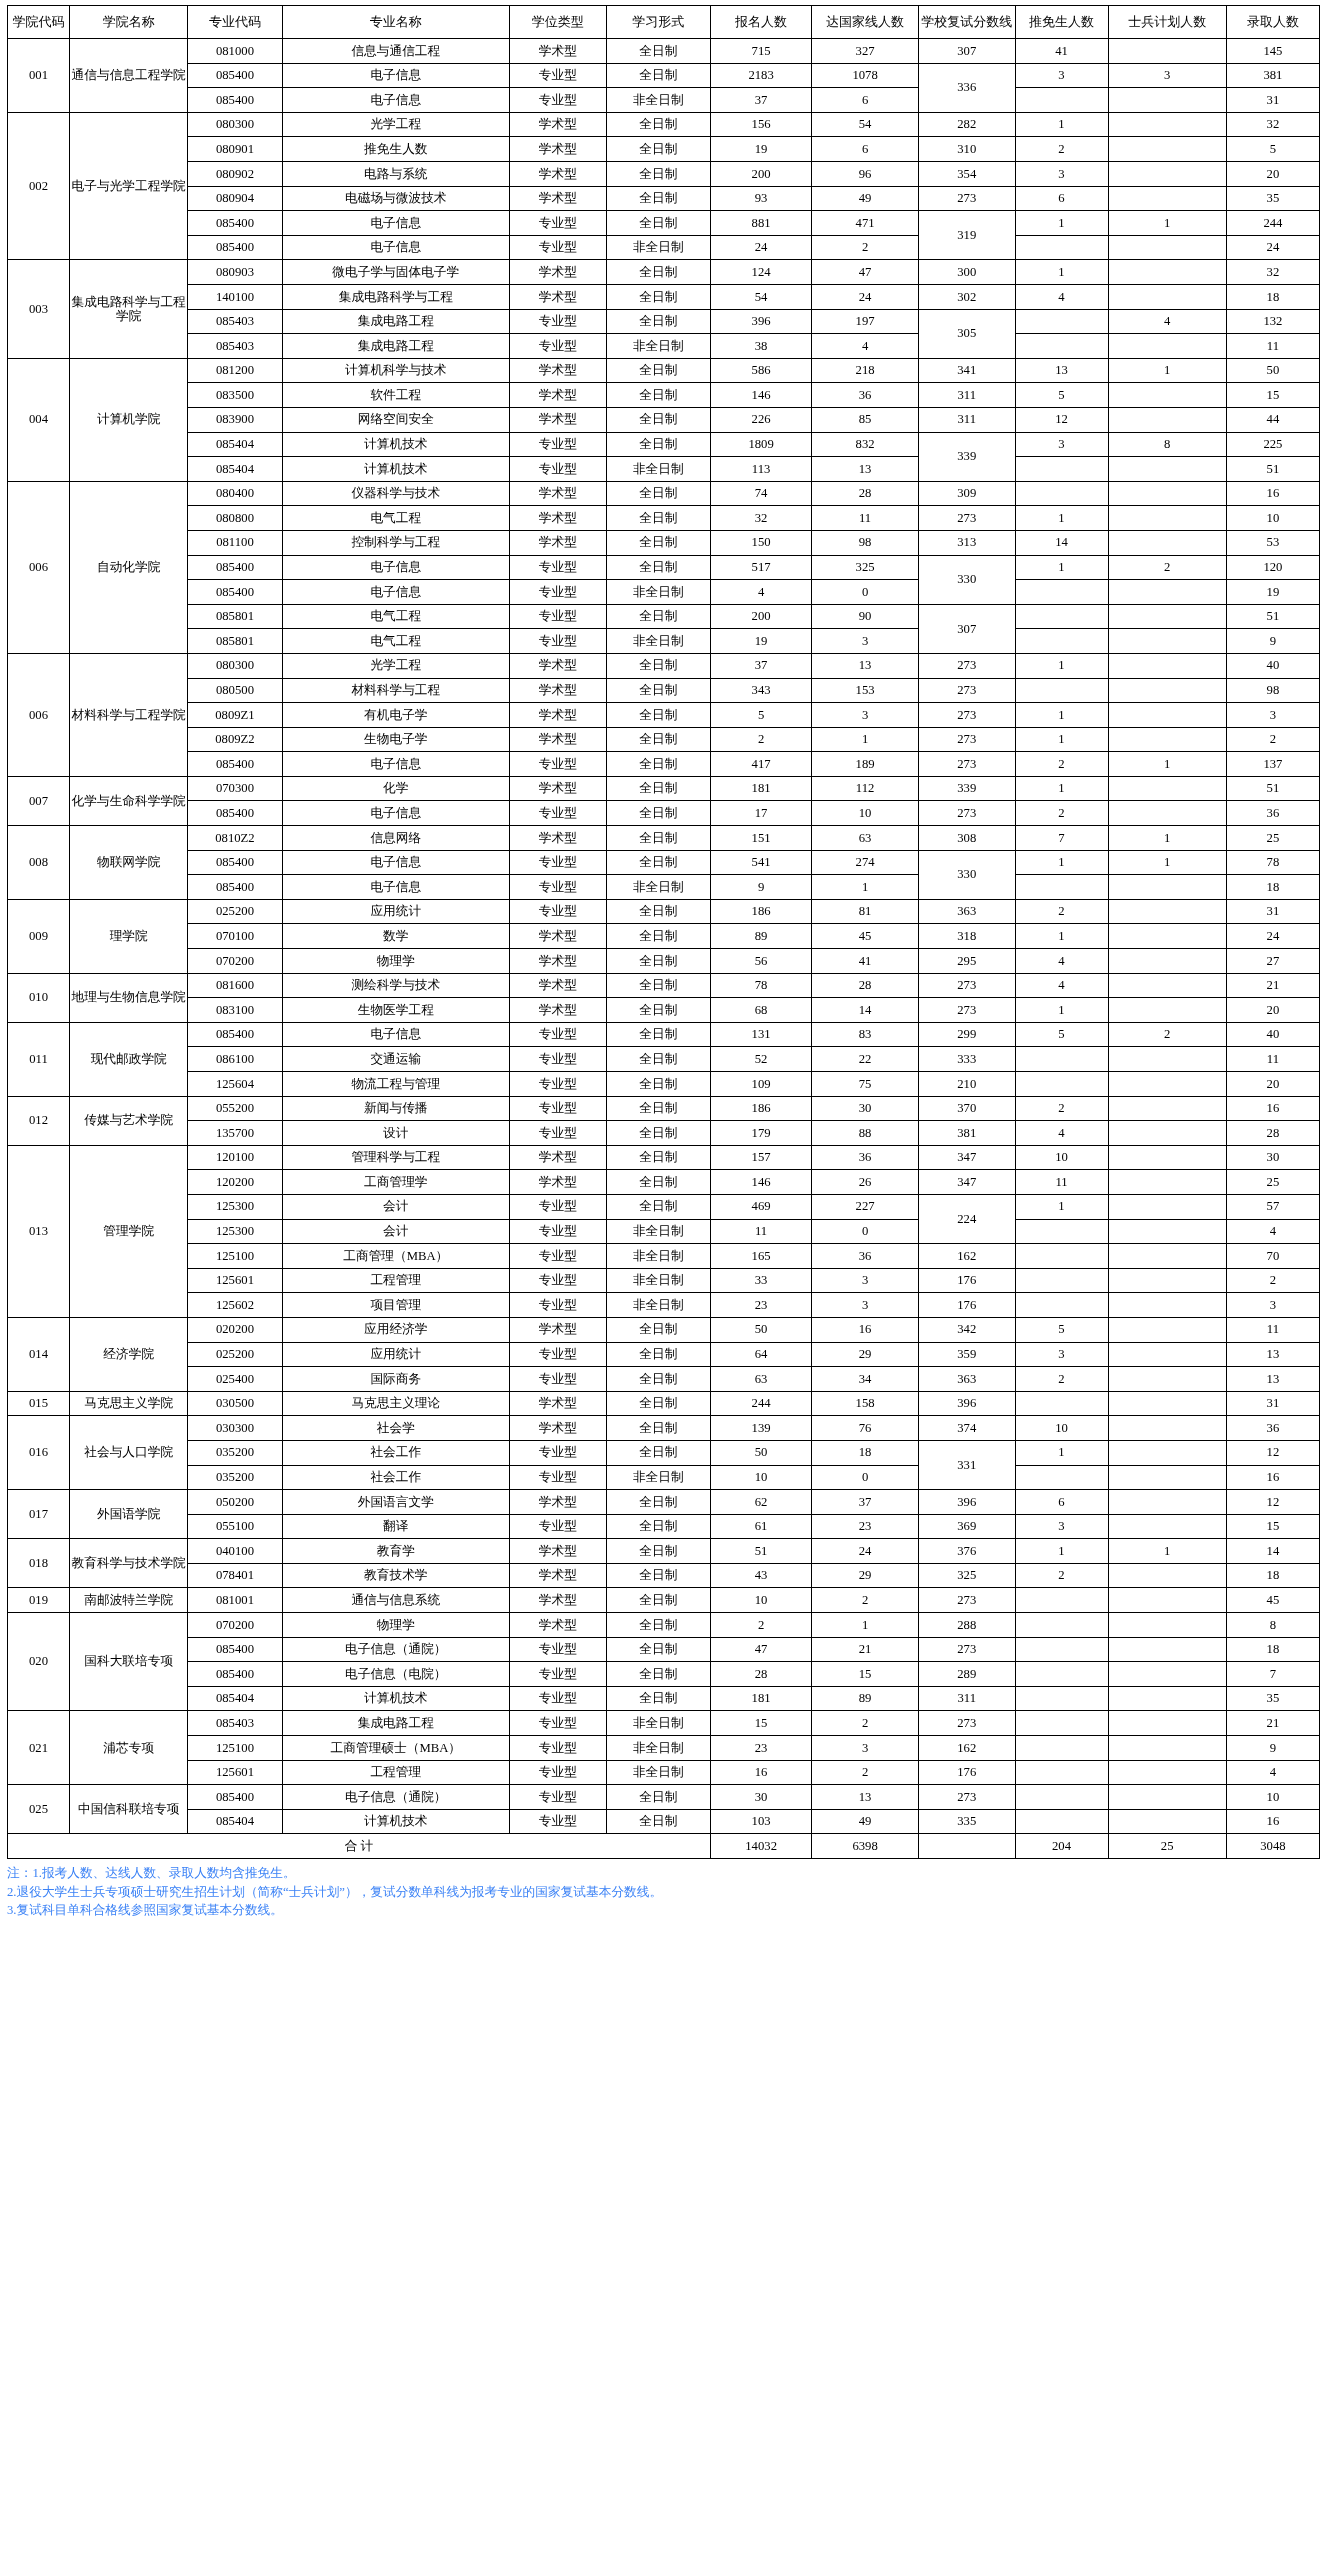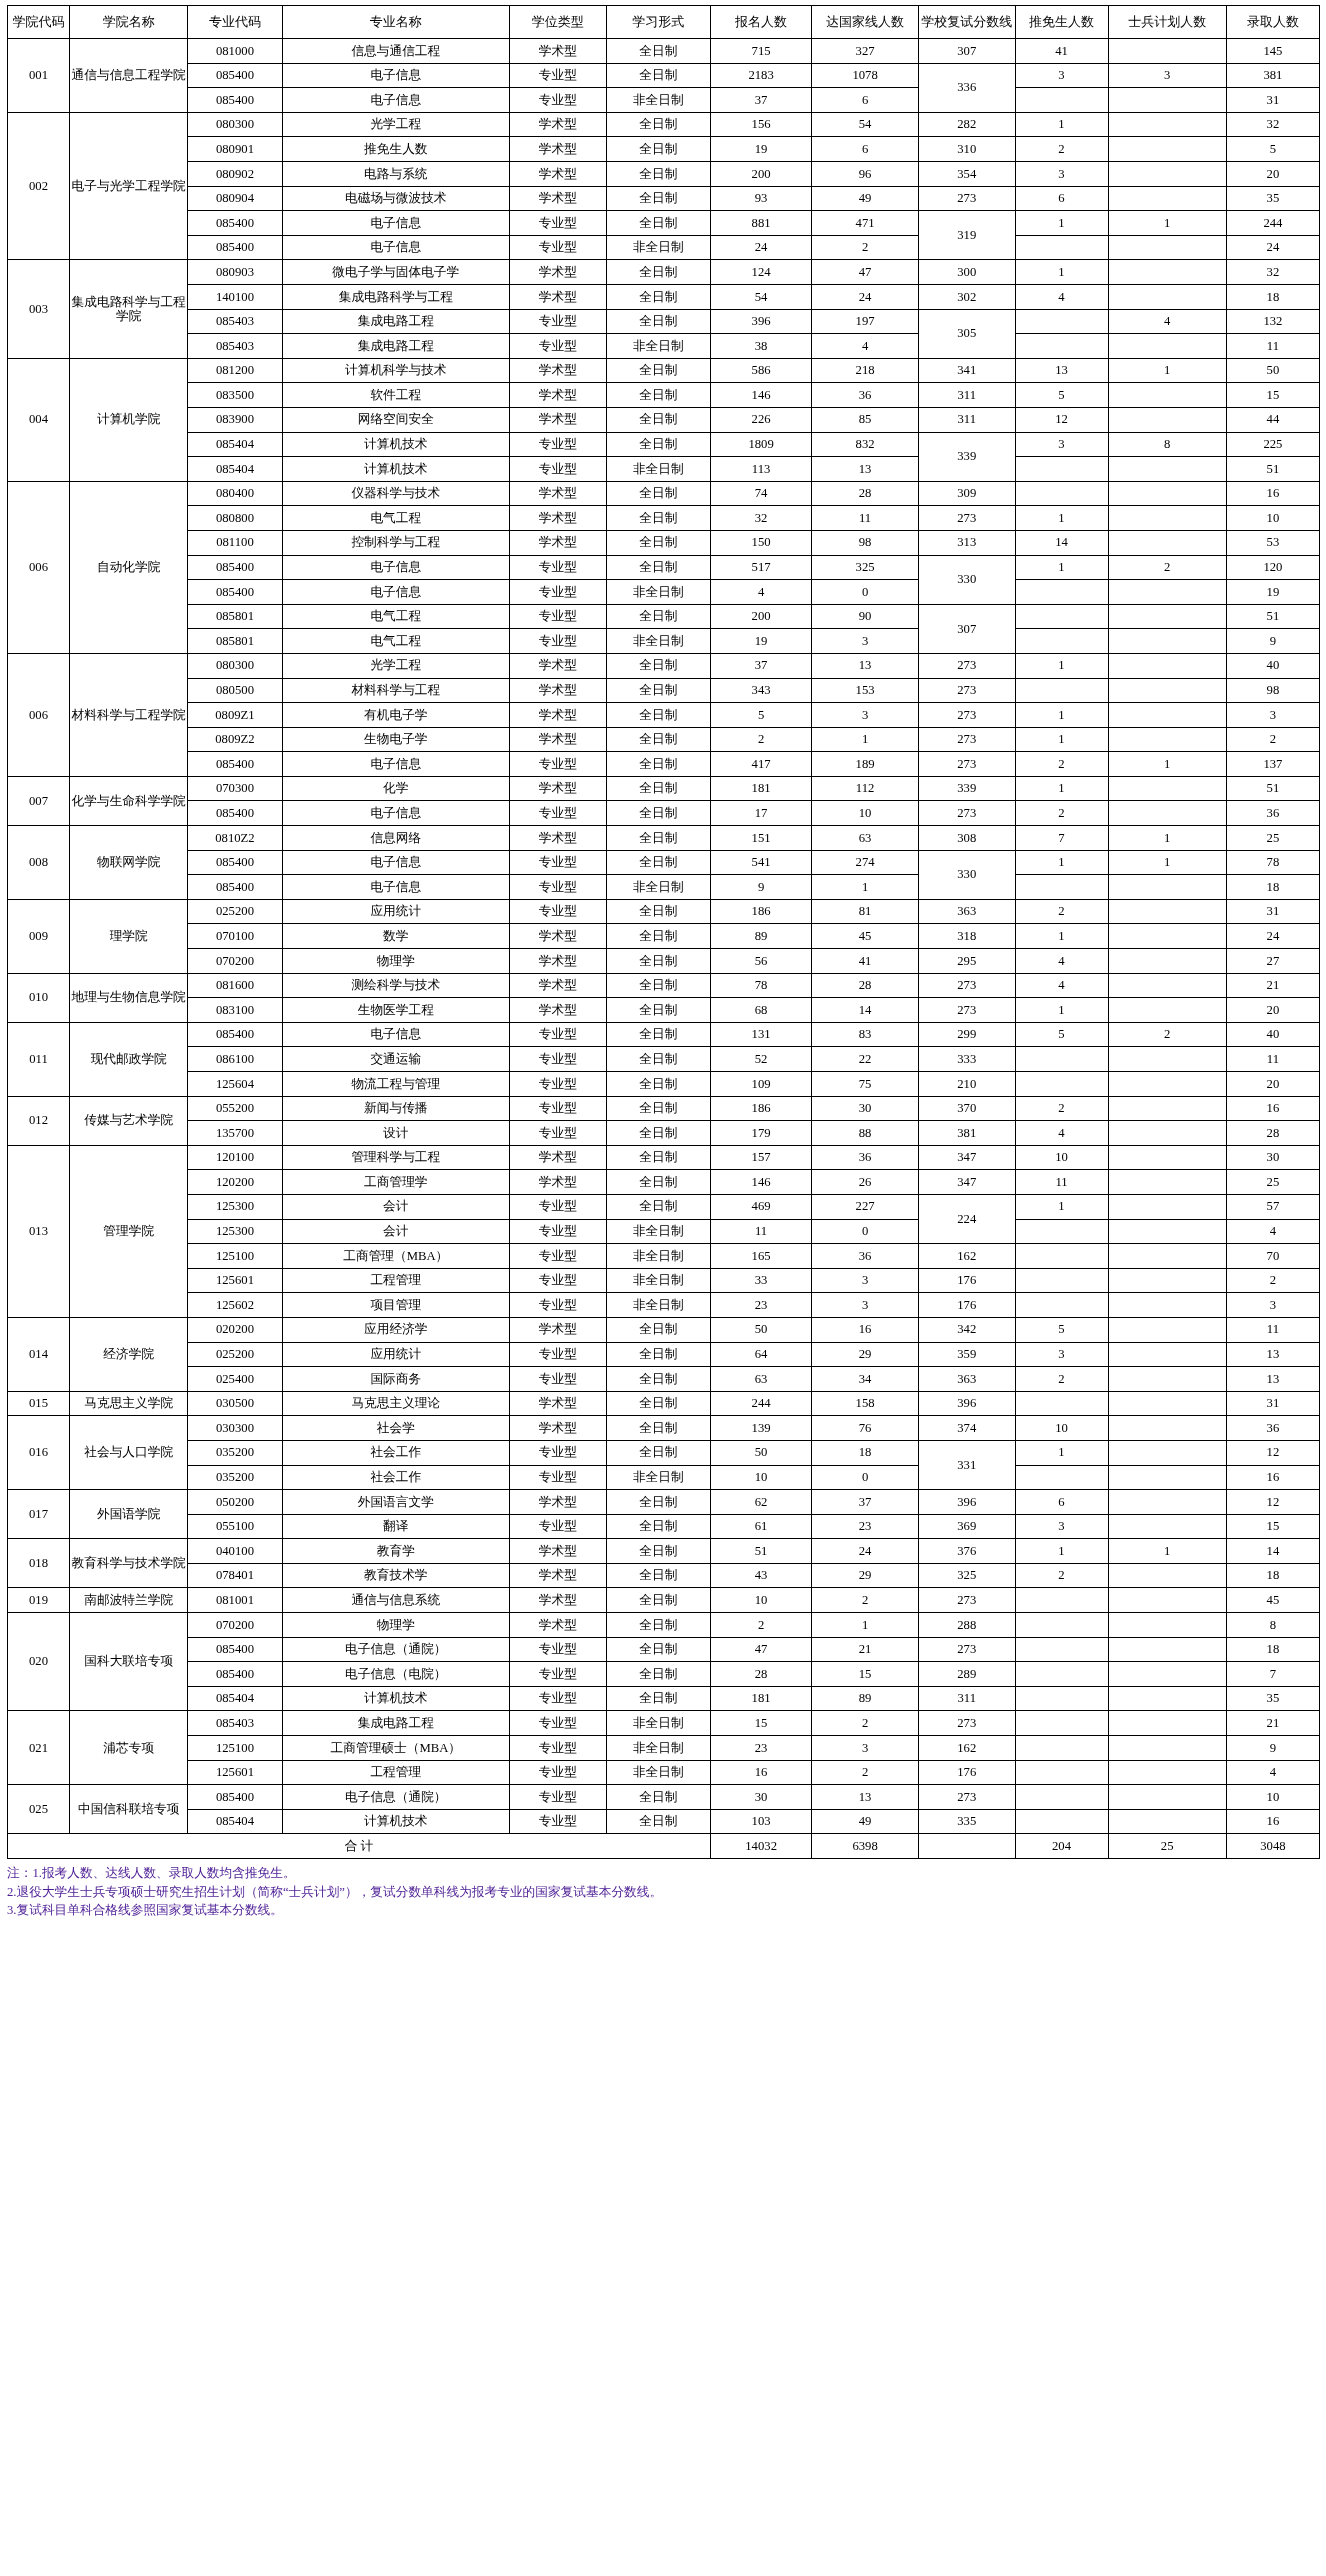--- a/index.html
+++ b/index.html
@@ -49,21 +49,21 @@
     padding: 1.8px 3.5px;
     font-family: Liberation Serif, serif;
   }
   td.total {
     font-size: 13px;
   }
   .notes {
     margin-top: 5.3px;
     font-size: 12.7px;
     line-height: 1.45;
-    color: #4c1d95;
+    color: #3b82f6;
   }
   .notes div {
     white-space: nowrap;
   }
   col.c0 { width: 54px; }
   col.c1 { width: 103px; }
   col.c2 { width: 82px; }
   col.c3 { width: 198px; }
   col.c4 { width: 84px; }
   col.c5 { width: 91px; }

